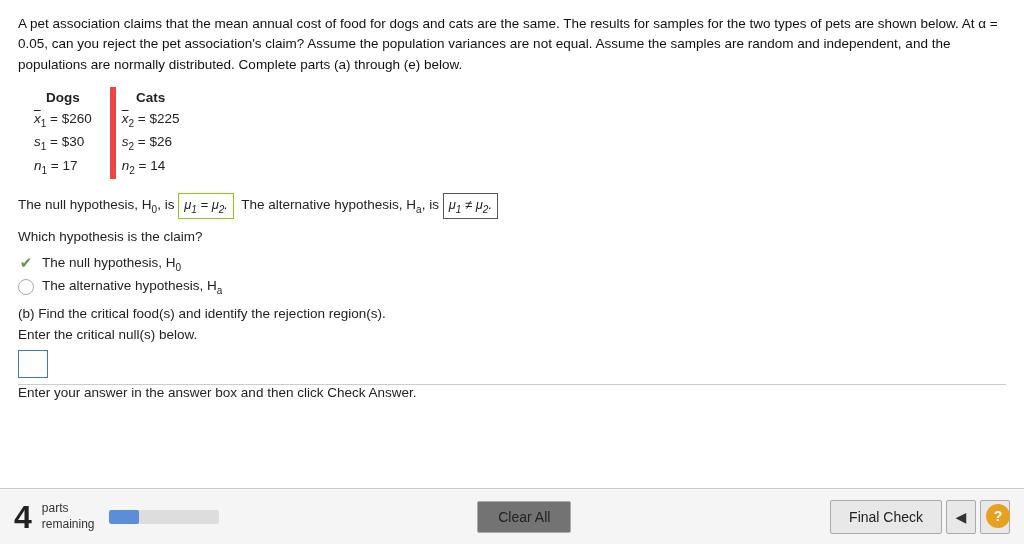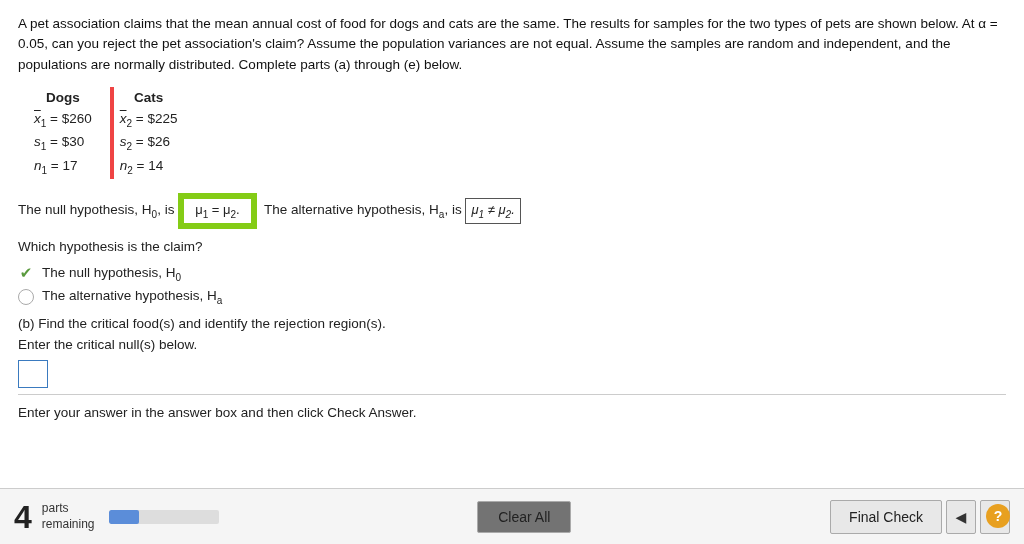--- a/index.html
+++ b/index.html
@@ -30,21 +30,21 @@
 
     .data-table {
       border-collapse: collapse;
       margin: 8px 0 14px 10px;
     }
     .data-table td {
       padding: 3px 6px;
       font-size: 13.5px;
     }
     .col-divider {
-      border-left: 4px solid #ef4444;
+      border-left: 6px solid #ef4444;
     }
     .col-header {
       font-weight: bold;
       text-align: center;
       padding-bottom: 4px;
       font-size: 14px;
     }
 
     .hypothesis-line {
       font-size: 13.5px;
@@ -109,21 +109,20 @@
       font-size: 13px;
       color: #2255aa;
       margin-bottom: 12px;
     }
 
     .enter-answer-line {
       font-size: 13.5px;
       color: #222;
       margin-bottom: 4px;
       border-top: 1px solid #ccc;
-      padding-top: 10px;
     }
 
     .bottom-bar {
       background: #f5f5f5;
       border-top: 1px solid #ccc;
       padding: 8px 14px;
       display: flex;
       align-items: center;
       justify-content: space-between;
       height: 56px;
@@ -232,22 +231,23 @@
     sub, sup {
       font-size: 10px;
     }
 
     .overline {
       text-decoration: overline;
     }
 
     .hypothesis-box {
       display: inline-block;
-      border: 6px solid #84cc16;
-      padding: 1px 11px;
+      border: 1px solid #84cc16;
+      padding: 1px 5px;
+      font-style: italic;
       font-size: 13px;
     }
 
     .hypothesis-box-alt {
       display: inline-block;
       border: 1px solid #555;
       padding: 1px 5px;
       font-style: italic;
       font-size: 13px;
     }

